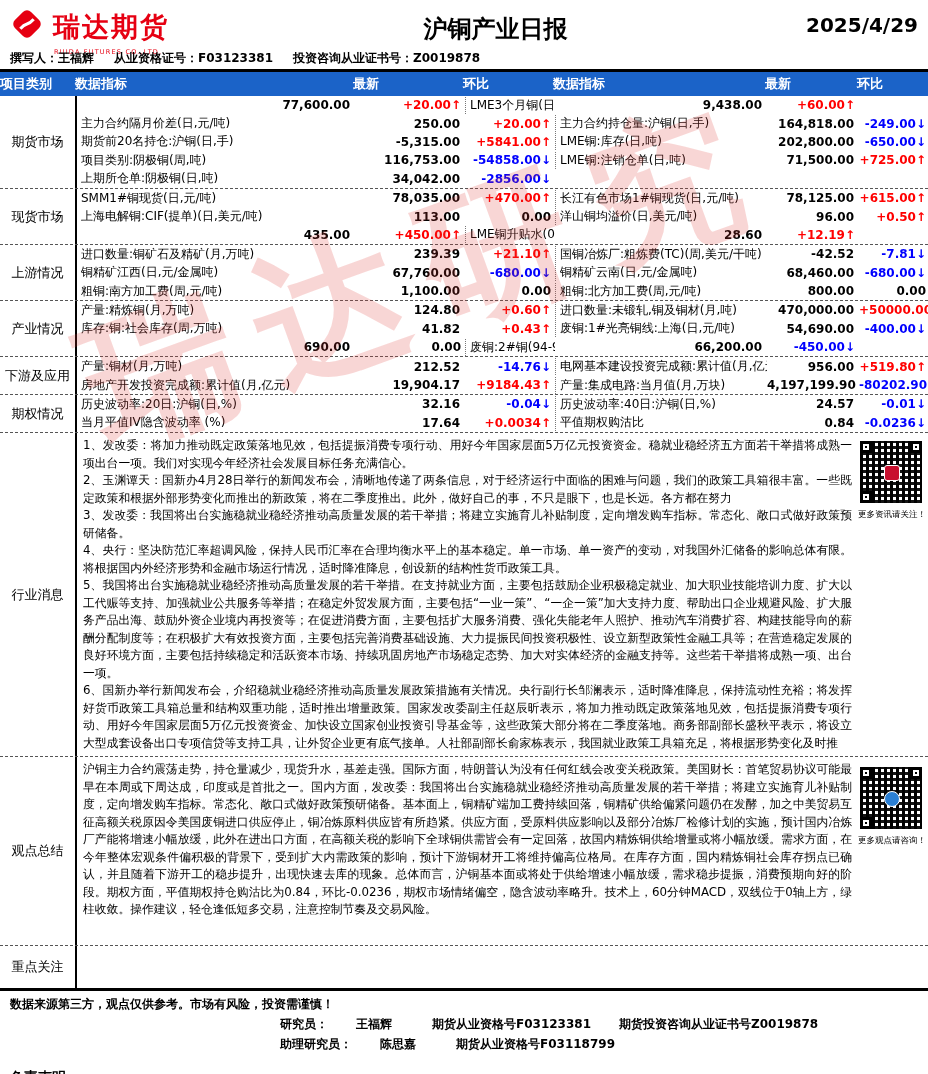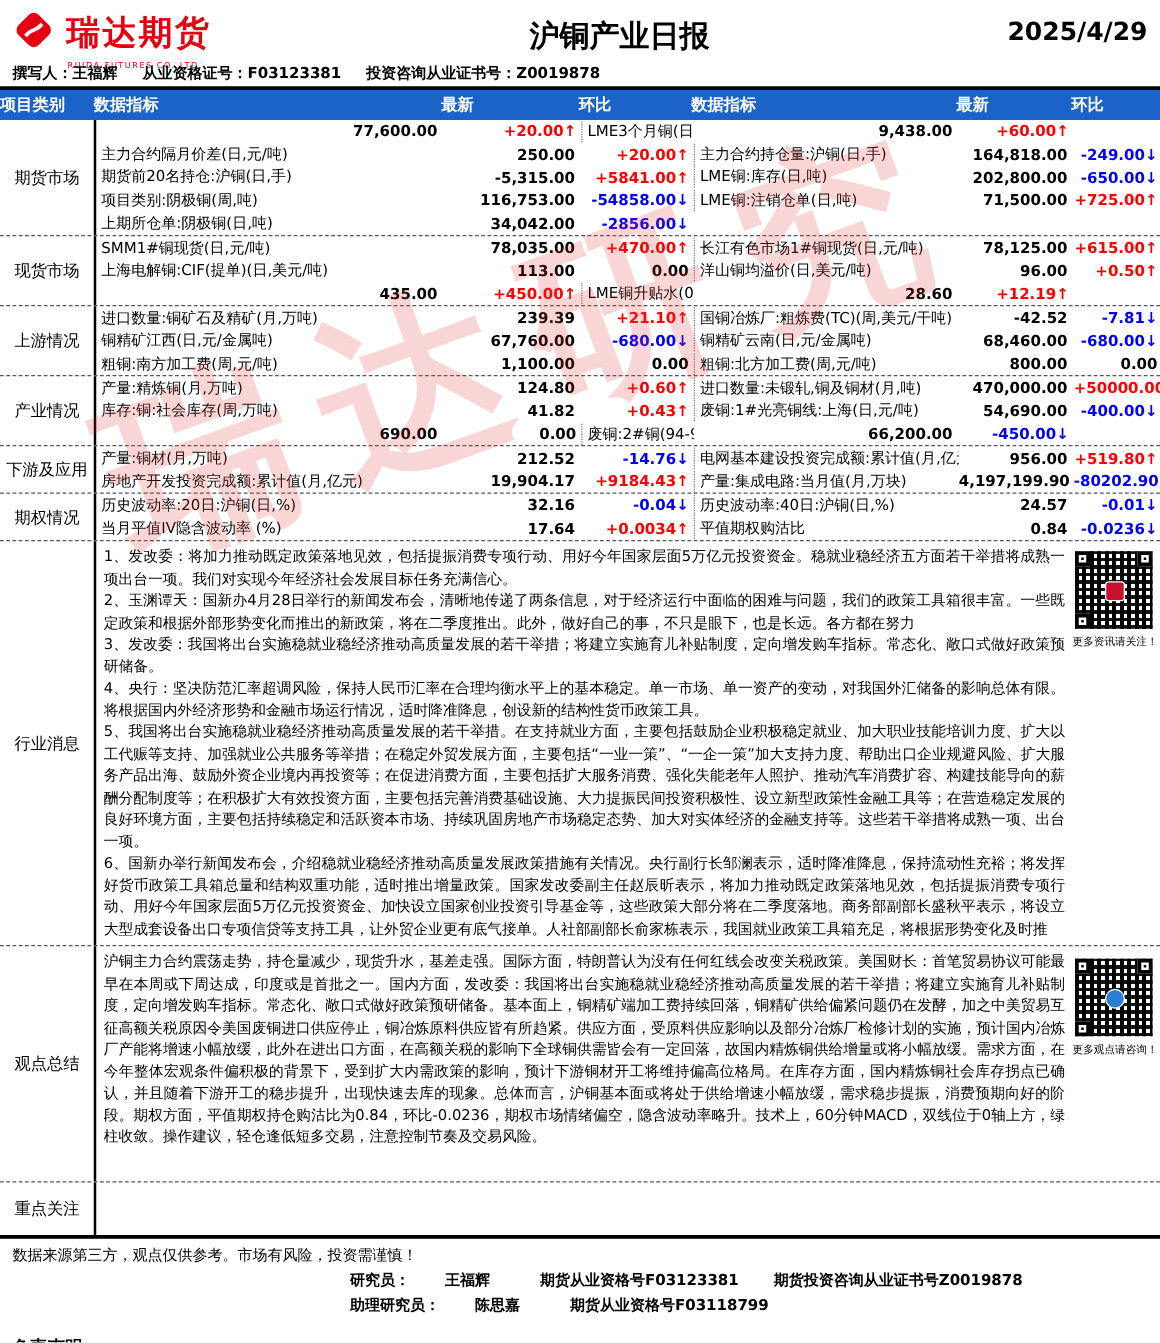--- a/index.html
+++ b/index.html
@@ -54,21 +54,21 @@
   .qr .f.tl{left:0;top:0;} .qr .f.tr{right:0;top:0;} .qr .f.bl{left:0;bottom:0;}
   .qr .chip{position:absolute;left:24px;top:24px;width:14px;height:14px;border-radius:3px;border:1px solid #fff;}
   .chip.red{background:#c8102e;} .chip.blue{background:#2a7fd4;border-radius:50%;}
   .qr-caption{font-size:8.5px;margin-top:3px;white-space:nowrap;}
   
   .watermark{position:absolute;left:70px;top:175px;font-size:150px;font-weight:bold;
     letter-spacing:28px;color:#e03a35;opacity:.20;transform:rotate(-20deg);
     white-space:nowrap;z-index:3;pointer-events:none;}
   
   .footer{padding:5px 10px 0;}
-  .src-note{font-size:12px;font-weight:normal;}
+  .src-note{font-size:12px;font-weight:bold;}
   .res-line{display:flex;gap:28px;font-size:12px;font-weight:bold;margin:3px 0 0 270px;}
   .res-line .nm{min-width:48px;}
   .disc-title{font-size:14px;font-weight:bold;margin-top:16px;}
 </style>
 </head>
 <body>
 
 <div class="hdr">
   <div class="logo-block">
     <div class="logo-row">

